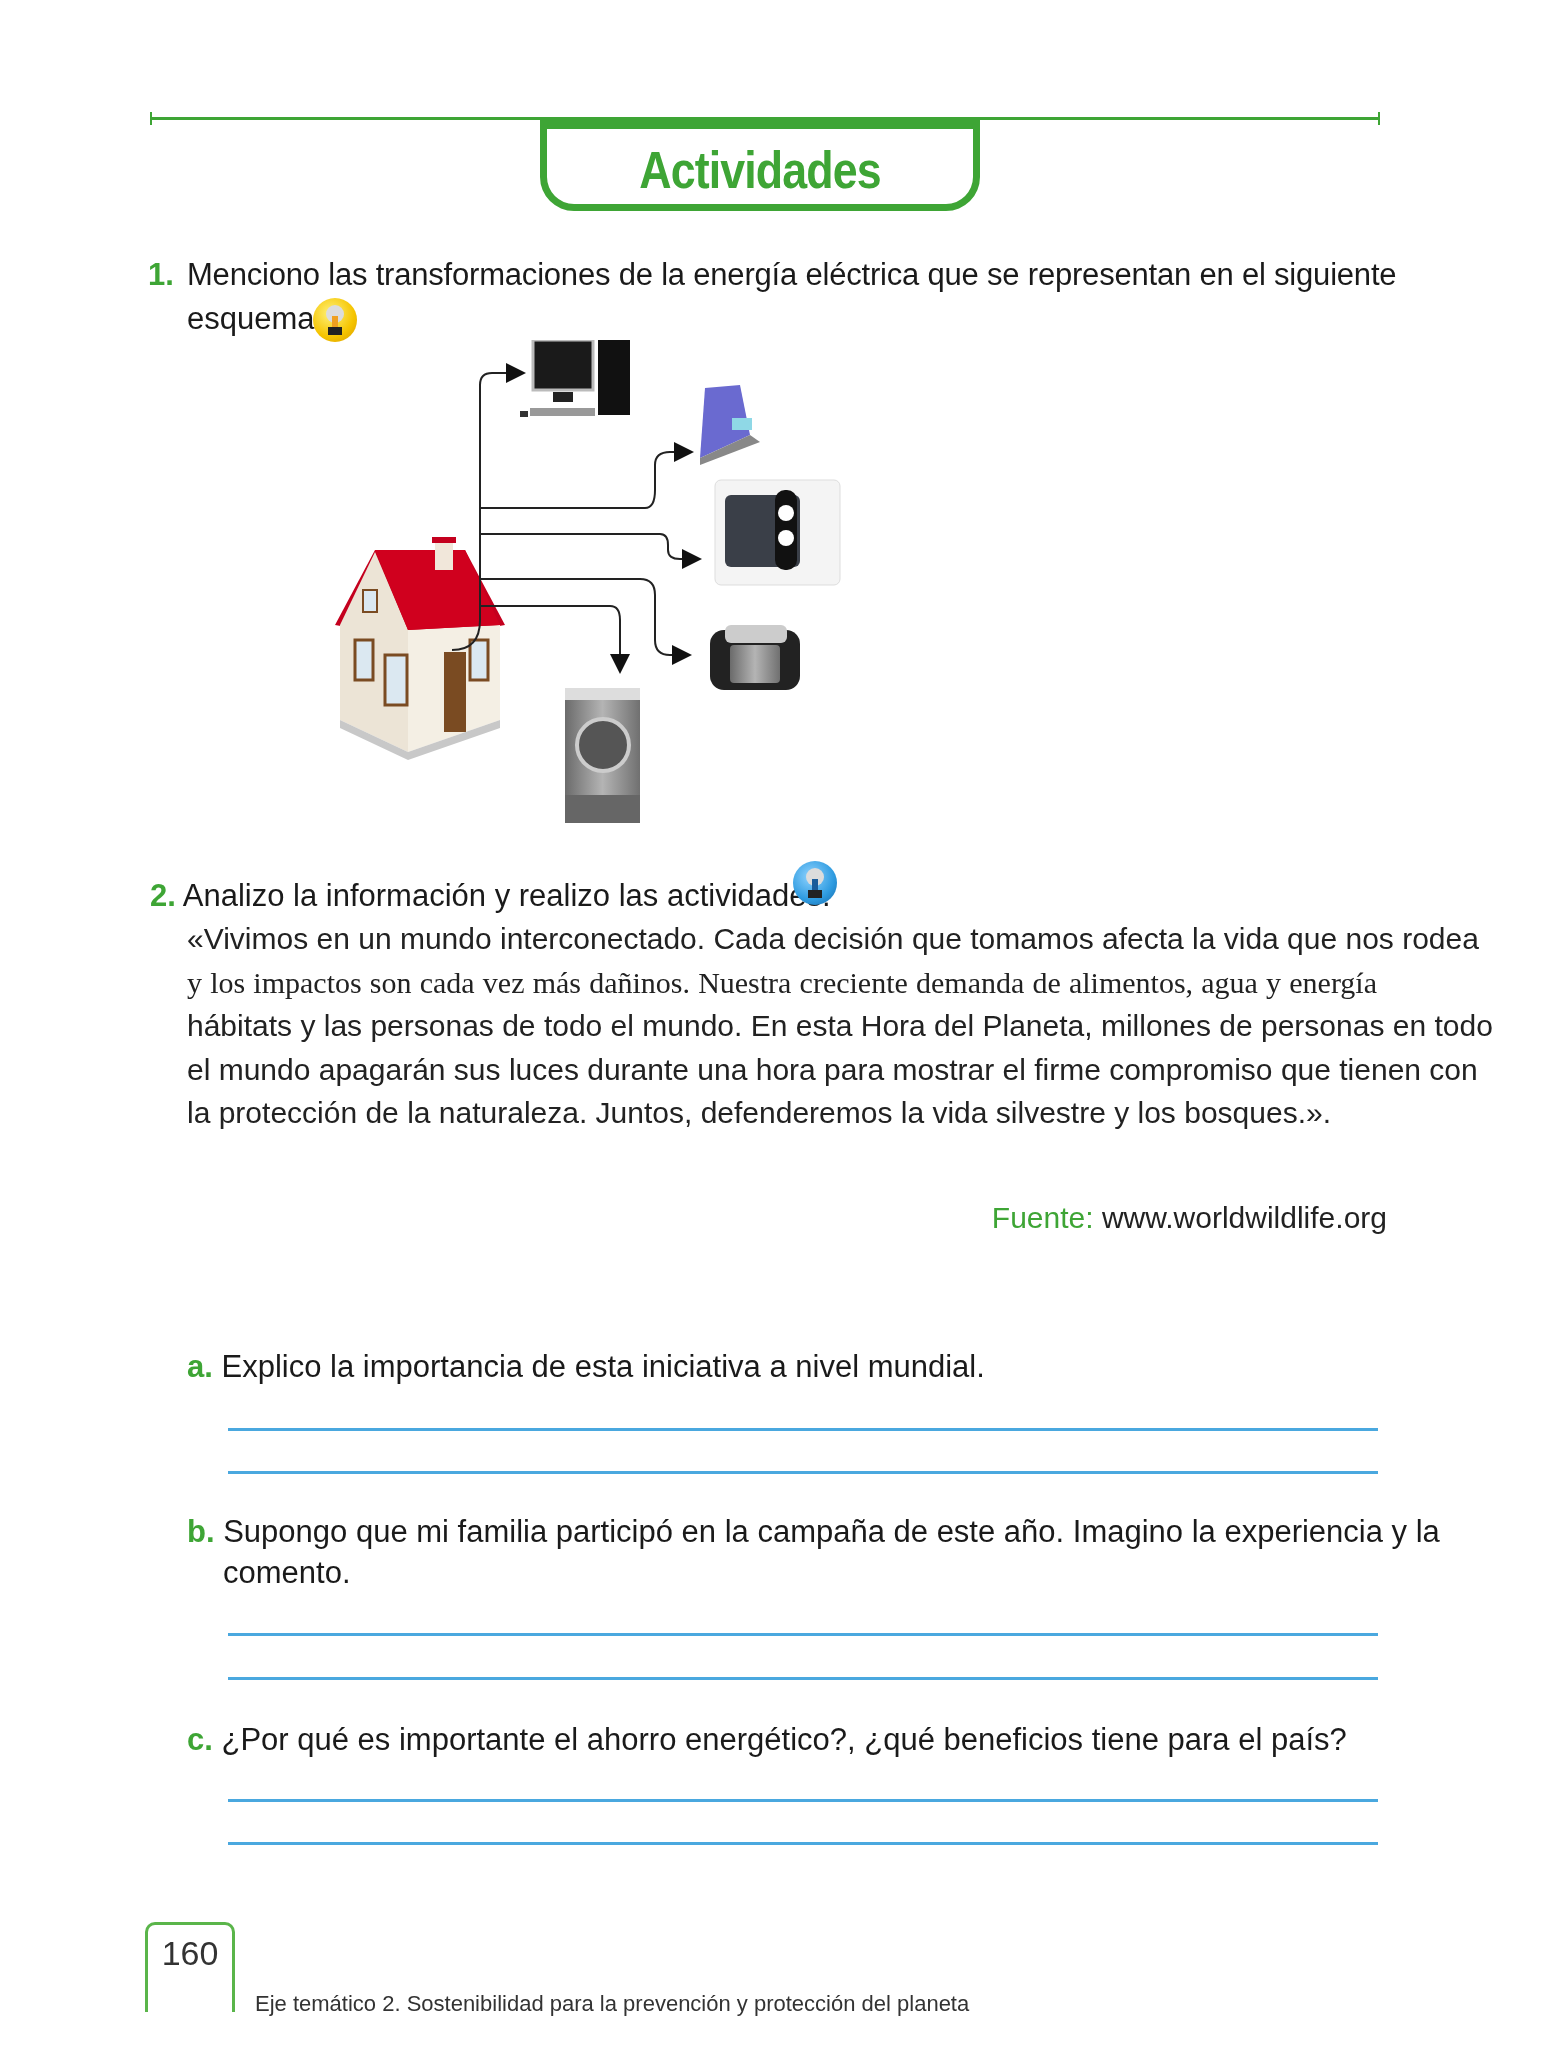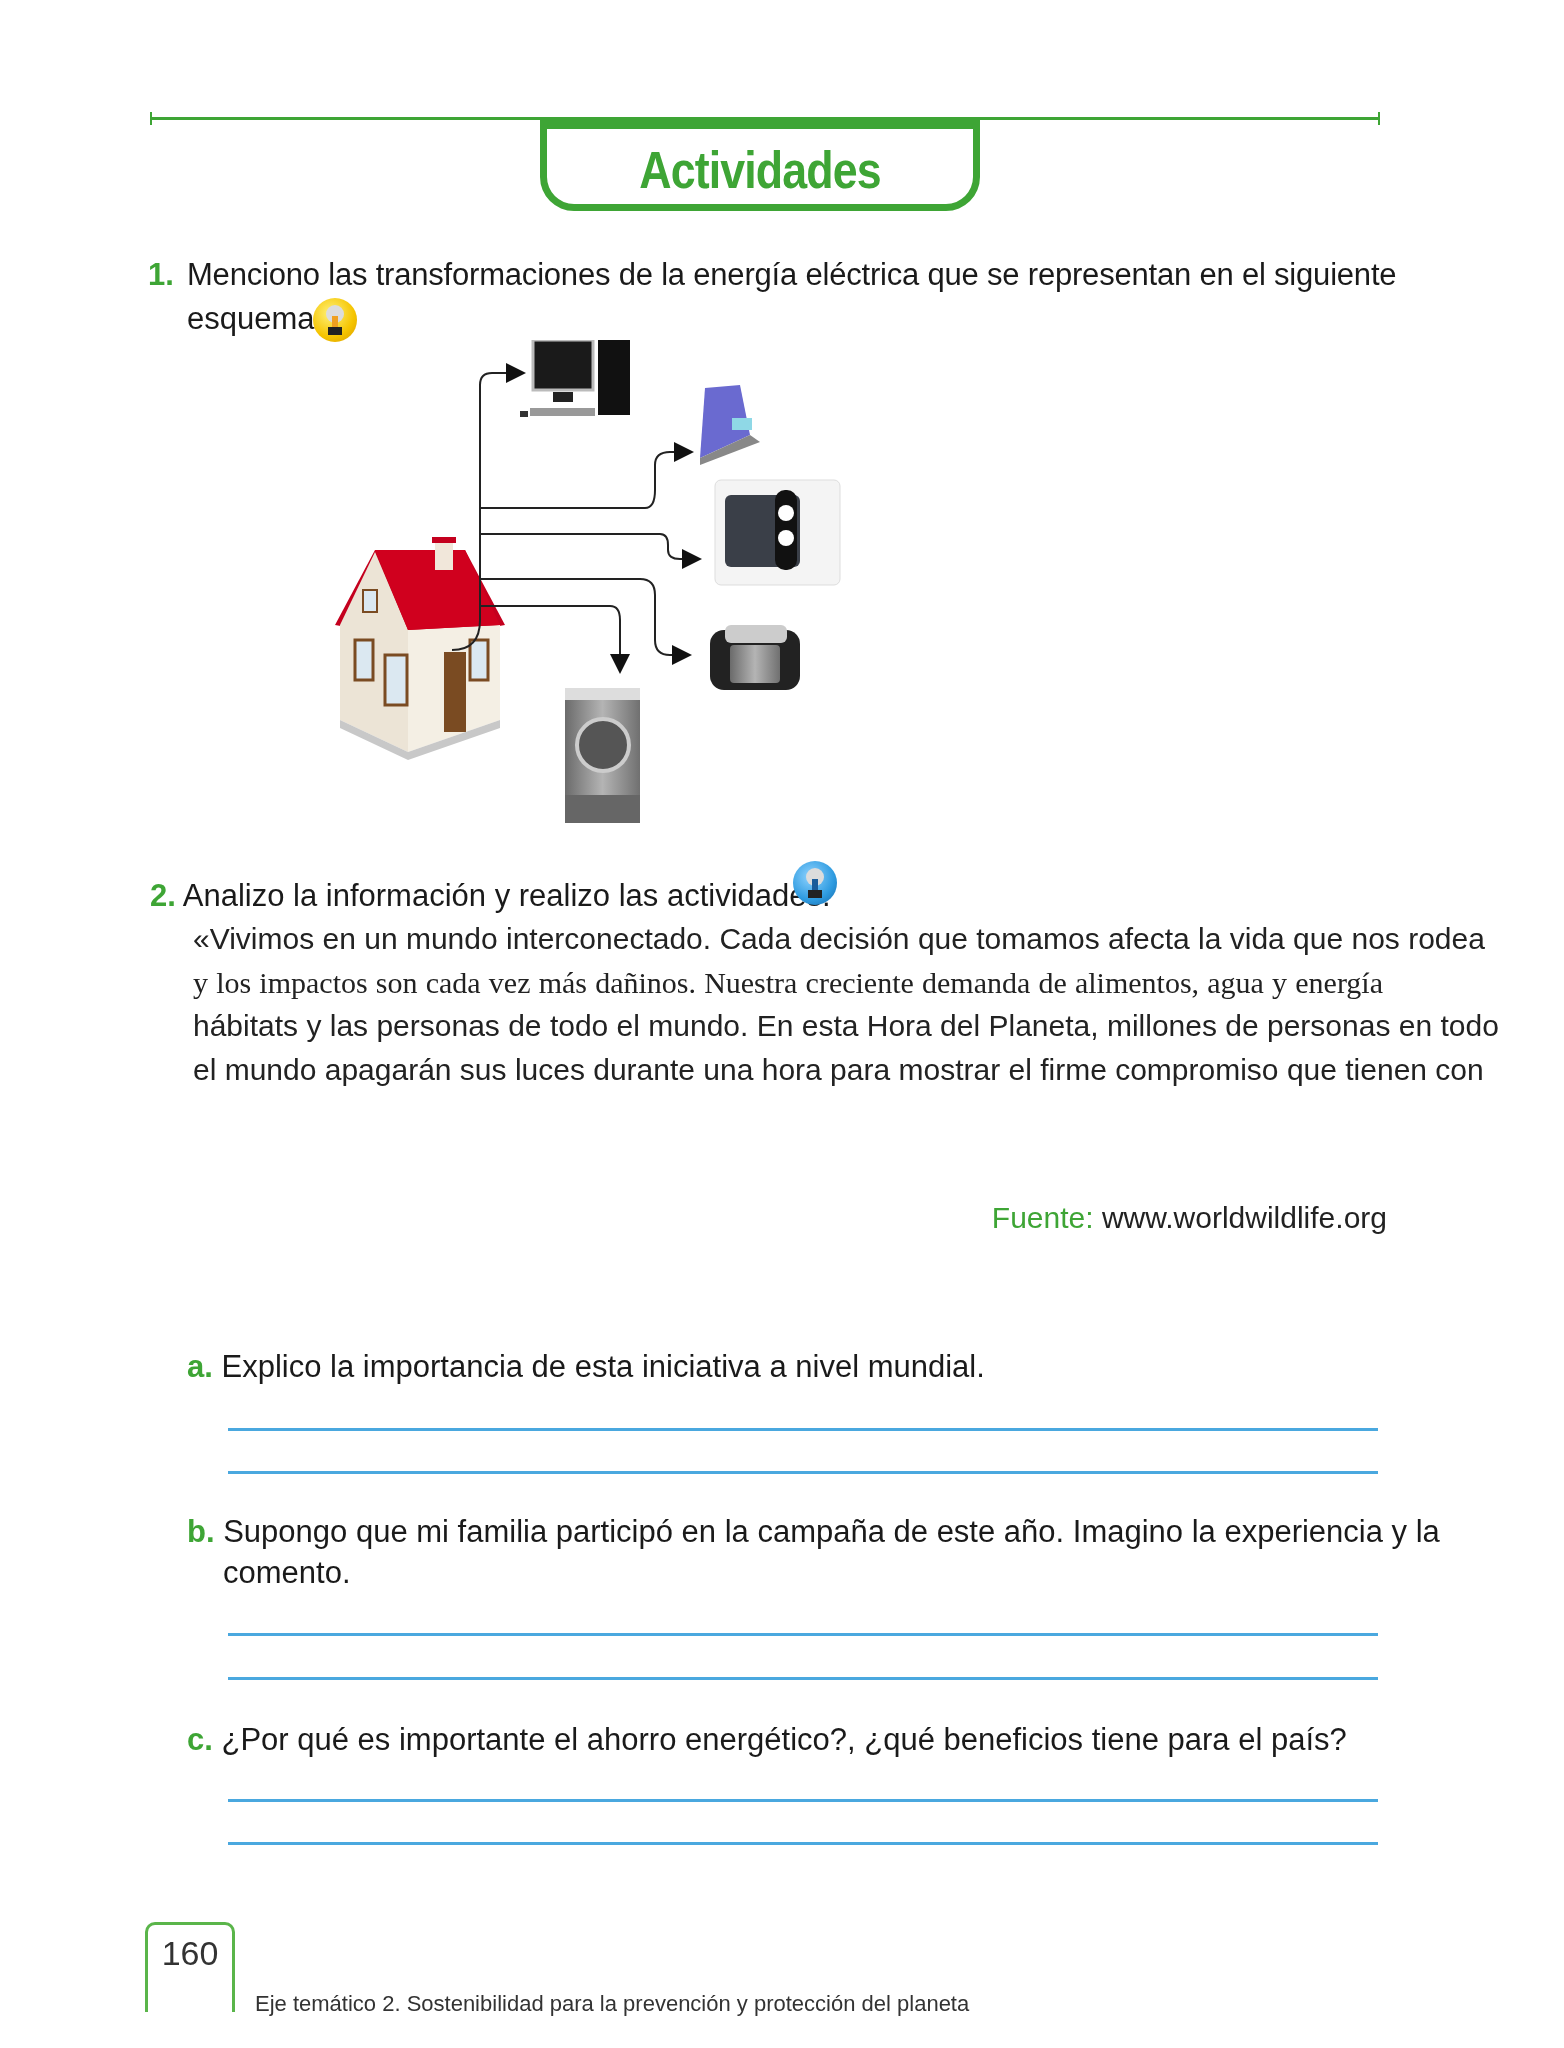--- a/index.html
+++ b/index.html
@@ -134,25 +134,26 @@
 <div class="abs q-text" style="left:150px; top:874px; white-space:nowrap;">
   <span class="num">2.</span>
   <span>Analizo la información y realizo las actividades.</span>
 </div>
 <div class="abs bulb bulb-blue" style="left:793px; top:861px;">
   <div class="glass"></div>
     <div class="stem"></div>
     <div class="base"></div>
 </div>
 
-<div class="abs quote" style="left:193px; top:917px; width:1190px;">
+<div class="abs quote" style="left:187px; top:917px; width:1190px;">
   <div style="text-align:justify; text-align-last:justify; white-space:nowrap;">«Vivimos en un mundo interconectado. Cada decisión que tomamos afecta la vida que nos rodea</div>
   <div style="text-align:justify; text-align-last:justify; white-space:nowrap;font-family:Liberation Serif, serif;">y los impactos son cada vez más dañinos. Nuestra creciente demanda de alimentos, agua y energía</div>
   <div style="text-align:justify; text-align-last:justify; white-space:nowrap;">hábitats y las personas de todo el mundo. En esta Hora del Planeta, millones de personas en todo</div>
   <div style="text-align:justify; text-align-last:justify; white-space:nowrap;">el mundo apagarán sus luces durante una hora para mostrar el firme compromiso que tienen con</div>
+  <div style="white-space:nowrap;">la protección de la naturaleza. Juntos, defenderemos la vida silvestre y los bosques.».</div>
 </div>
 
 <div class="abs quote" style="right:177px; top:1196px; white-space:nowrap;">
   <span class="source-label">Fuente:</span>
   <span>www.worldwildlife.org</span>
 </div>
 
 <div class="abs q-text" style="left:187px; top:1345px; white-space:nowrap;">
   <span class="num">a.</span>
   <span>Explico la importancia de esta iniciativa a nivel mundial.</span>

